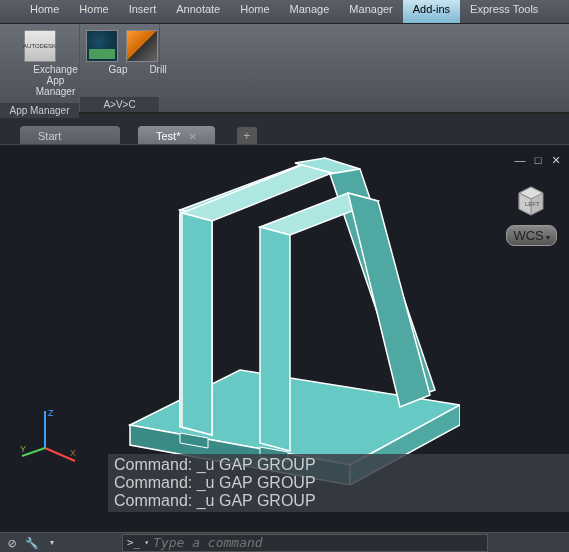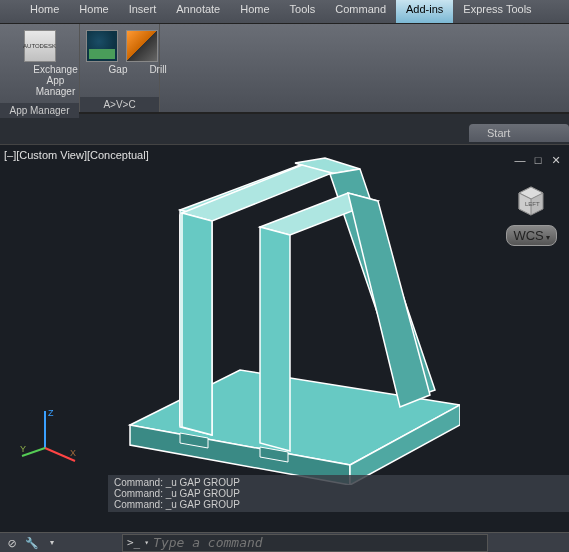--- a/index.html
+++ b/index.html
@@ -21,21 +21,21 @@
   .exchange-icon { background: linear-gradient(#e8e8e8, #c0c0c0); display:flex; align-items:center; justify-content:center; font-size:6px; color:#333; }
   .drill-icon { background: linear-gradient(135deg, #ff9933 0%, #cc6600 50%, #333 50%, #666 100%); }
   .gap-icon { background: radial-gradient(circle at 40% 35%, #1a4d66 0%, #0d3344 60%); position: relative; }
   .gap-icon::after { content:""; position:absolute; bottom:2px; left:2px; right:2px; height:10px; background:#4a9d5a; font-size:6px; }
   .gap-cursor { position:absolute; top:18px; left:18px; width:0; height:0; pointer-events:none;}
   
   
   .dark-strip { height: 10px; background: #2a2e34; }
   
   
-  .file-tabs { height: 22px; background: #2a2e34; display: flex; align-items: flex-end; padding-left: 20px; gap: 5px; flex-direction: column; }
+  .file-tabs { height: 22px; background: #2a2e34; display: flex; align-items: flex-end; padding-left: 20px; gap: 18px; }
   .file-tab { height: 20px; padding: 3px 18px; font-size: 11px; background: linear-gradient(#6a6e76, #555962); color: #ccc; border-radius: 4px 4px 0 0; cursor: pointer; position: relative; display:flex; align-items:center; gap:8px;}
   .file-tab.first { min-width: 100px; }
   .file-tab.active { background: linear-gradient(#888c94, #6a6e76); color: #fff; }
   .file-tab .close { font-size: 10px; color: #aaa; }
   .tab-add { width: 20px; height: 18px; background: #555; border-radius: 3px; display:flex; align-items:center; justify-content:center; color:#aaa; font-size:12px; cursor:pointer; margin-left:4px; margin-bottom:1px;}
   
   
   .viewport { position: absolute; left: 0; top: 144px; right: 0; bottom: 20px; background: #1a1e24; border-top: 1px solid #444; }
   .view-label { position: absolute; top: 4px; left: 4px; color: #e0e0e0; font-size: 11px; }
   .view-controls { position: absolute; top: 8px; right: 6px; display:flex; gap:4px; }
@@ -44,41 +44,41 @@
   .viewcube { position:absolute; top: 36px; right: 18px; width: 40px; height: 40px; }
   .wcs-badge { position:absolute; top: 80px; right: 12px; background: linear-gradient(#888, #555); color:#222; font-size:13px; padding:2px 6px; border-radius:8px; border:1px solid #999;}
   .wcs-badge::after { content:" ▾"; font-size:8px; }
   
   .ucs-axis { position:absolute; bottom: 66px; left: 20px; width:60px; height:60px; }
   
   
   .model-svg { position:absolute; top: 10px; left: 100px; }
   
   
-  .command-window { position:absolute; bottom: 20px; left: 108px; right: 0; background: rgba(58,62,70,0.85); color:#ccc; font-family: Consolas, monospace; font-size:10px; padding:2px 6px; }
+  .command-window { position:absolute; bottom: 20px; left: 108px; right: 0; background: rgba(58,62,70,0.85); color:#ccc; font-family: Consolas, monospace; font-size:16px; padding:2px 6px; }
   .command-window .line { white-space: pre; }
   
   
   .status-bar { position:absolute; bottom:0; left:0; right:0; height:20px; background: #3a3e46; display:flex; align-items:center; padding:0 4px; gap:4px; border-top:1px solid #555;}
   .status-icon { width:16px; height:16px; color:#ccc; font-size:11px; text-align:center; line-height:16px; cursor:pointer;}
   .cmd-input-wrap { flex:0 0 auto; margin-left: 58px; display:flex; align-items:center; gap:4px; background:#2a2e34; padding:0 4px; height:18px; border:1px solid #555;}
   .cmd-prompt { color:#ccc; font-family: Consolas, monospace; font-size:11px; }
   .cmd-input { background:transparent; border:none; color:#888; font-family: Consolas, monospace; font-size:13px; font-style:italic; width:330px; outline:none; }
 </style>
 </head>
 <body>
 
 <div class="ribbon-tabs">
   <div class="ribbon-tab">Home</div>
   <div class="ribbon-tab">Home</div>
   <div class="ribbon-tab">Insert</div>
   <div class="ribbon-tab">Annotate</div>
   <div class="ribbon-tab">Home</div>
-  <div class="ribbon-tab">Tools</div>
-  <div class="ribbon-tab">Command</div>
+  <div class="ribbon-tab">Manage</div>
+  <div class="ribbon-tab">Manager</div>
   <div class="ribbon-tab active">Add-ins</div>
   <div class="ribbon-tab">Express Tools</div>
 </div>
 
 <div class="ribbon-panels">
   <div class="panel-group" style="width:80px">
     <div class="panel-buttons">
       <div class="big-button">
         <div class="icon-box exchange-icon">AUTODESK</div>
         <div class="label" style="white-space:pre-line">Exchange
@@ -112,21 +112,20 @@
     <span>Start</span>
   </div>
   <div class="file-tab active">
     <span>Test*</span>
     <span class="close">✕</span>
   </div>
   <div class="tab-add">+</div>
 </div>
 
 <div class="viewport">
-  <div class="view-label">[–][Custom View][Conceptual]</div>
   <div class="view-controls">
     <div class="view-ctrl">—</div>
     <div class="view-ctrl">□</div>
     <div class="view-ctrl">✕</div>
   </div>
 
   <svg class="viewcube" viewBox="0 0 40 40">
     <polygon points="8,12 20,6 32,12 32,28 20,34 8,28" fill="#bbb" stroke="#888"></polygon>
     <polygon points="8,12 20,6 32,12 20,18" fill="#ddd" stroke="#888"></polygon>
     <polygon points="8,12 20,18 20,34 8,28" fill="#ccc" stroke="#888"></polygon>

